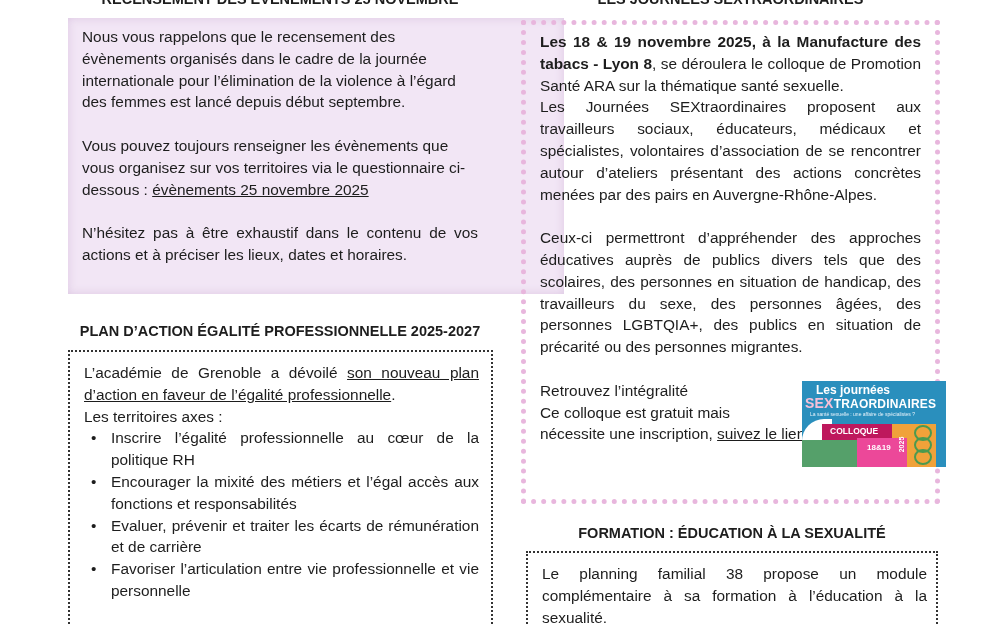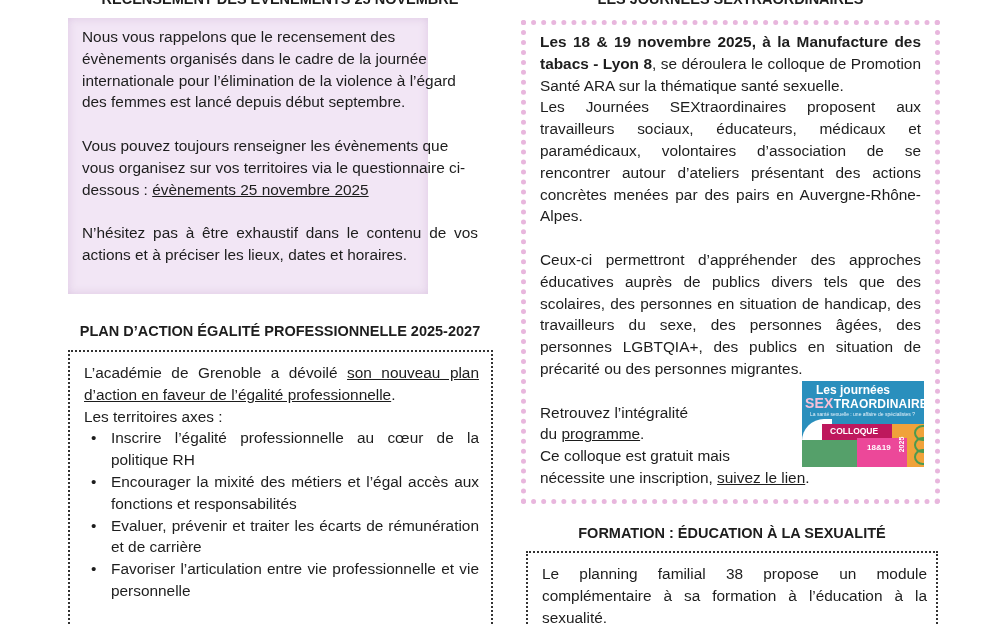--- a/index.html
+++ b/index.html
@@ -13,21 +13,21 @@
     position:absolute; font-weight:bold; font-size:14.5px; text-align:center;
     color:#1d1d1d; white-space:nowrap;
   }
   .p { font-size:15.4px; line-height:21.8px; margin:0; }
   .j { text-align:justify; }
   .u { text-decoration:underline; }
   .b { font-weight:bold; }
 
   
   #box1 {
-    position:absolute; left:68px; top:18px; width:360px; height:276px;
+    position:absolute; left:68px; top:18px; width:496px; height:276px;
     background:#f2e6f5;
     box-shadow: inset 0 0 8px rgba(200,170,210,0.5);
   }
   #box1 .inner { position:absolute; left:14px; top:8px; width:396px; }
 
   
   #box2 {
     position:absolute; left:68px; top:350px; width:421px; height:290px;
     border:2px dotted #333;
   }
@@ -37,21 +37,21 @@
   #box2 li::before { content:"•"; position:absolute; left:-20px; top:0; }
 
   
   #box3 {
     position:absolute; left:521px; top:20px; width:409px; height:474px;
     border:5px dotted #e8b6dd;
   }
   #box3 .inner { position:absolute; left:14px; top:6px; width:381px; }
 
   #poster {
-    position:absolute; left:262px; top:350px; width:122px; height:86px;
+    position:absolute; left:262px; top:350px; width:144px; height:86px;
     background:#2a8fbd; overflow:hidden;
   }
   #poster .t1 { position:absolute; left:14px; top:2px; color:#fff; font-weight:bold; font-size:12px; }
   #poster .t2 { position:absolute; left:3px; top:14px; color:#fff; font-weight:bold; font-size:12px; letter-spacing:0.2px;}
   #poster .t2 .big { color:#f6c0d8; font-size:14px; }
   #poster .t3 { position:absolute; left:8px; top:30px; color:#e8f3fb; font-size:5px; }
   #poster .blk1 { position:absolute; left:20px; top:43px; width:70px; height:16px; background:#be185d; }
   #poster .blk1 span { position:absolute; left:8px; top:2px; color:#fff; font-weight:bold; font-size:8.5px; }
   #poster .blk2 { position:absolute; left:0; top:59px; width:55px; height:27px; background:#55a06a; }
   #poster .blk3 { position:absolute; left:55px; top:57px; width:50px; height:29px; background:#ec4899; }
@@ -100,27 +100,24 @@
   </div>
 </div>
 
 <div class="title" style="left:521px; top:-9px; width:419px;">LES JOURNÉES SEXTRAORDINAIRES</div>
 
 <div id="box3">
   <div class="inner">
     <p class="p j">
       <span class="b">Les 18 &amp; 19 novembre 2025, à la Manufacture des tabacs - Lyon 8</span><span>, se déroulera le colloque de Promotion Santé ARA sur la thématique santé sexuelle.</span>
     </p>
-    <p class="p j">Les Journées SEXtraordinaires proposent aux travailleurs sociaux, éducateurs, médicaux et paramédicaux, volontaires d’association de se rencontrer autour d’ateliers présentant des actions concrètes menées par des pairs en Auvergne-Rhône-Alpes.</p>
+    <p class="p j">Les Journées SEXtraordinaires proposent aux travailleurs sociaux, éducateurs, médicaux et spécialistes, volontaires d’association de se rencontrer autour d’ateliers présentant des actions concrètes menées par des pairs en Auvergne-Rhône-Alpes.</p>
     <p class="p j" style="margin-top:21.8px;">Ceux-ci permettront d’appréhender des approches éducatives auprès de publics divers tels que des scolaires, des personnes en situation de handicap, des travailleurs du sexe, des personnes âgées, des personnes LGBTQIA+, des publics en situation de précarité ou des personnes migrantes.</p>
     <div style="height:21.8px;"></div>
     <p class="p">Retrouvez l’intégralité</p>
-    <p class="p">
-      <span>du </span><a class="u" style="color:inherit;">programme</a><span>.</span>
-    </p>
     <p class="p">Ce colloque est gratuit mais</p>
     <p class="p">
       <span>nécessite une inscription, </span><a class="u" style="color:inherit;">suivez le lien</a><span>.</span>
     </p>
 
     <div id="poster">
       <div class="arc"></div>
       <div class="t1">Les journées</div>
       <div class="t2"><span class="big">SEX</span><span>TRAORDINAIRES</span></div>
       <div class="t3">La santé sexuelle : une affaire de spécialistes ?</div>

